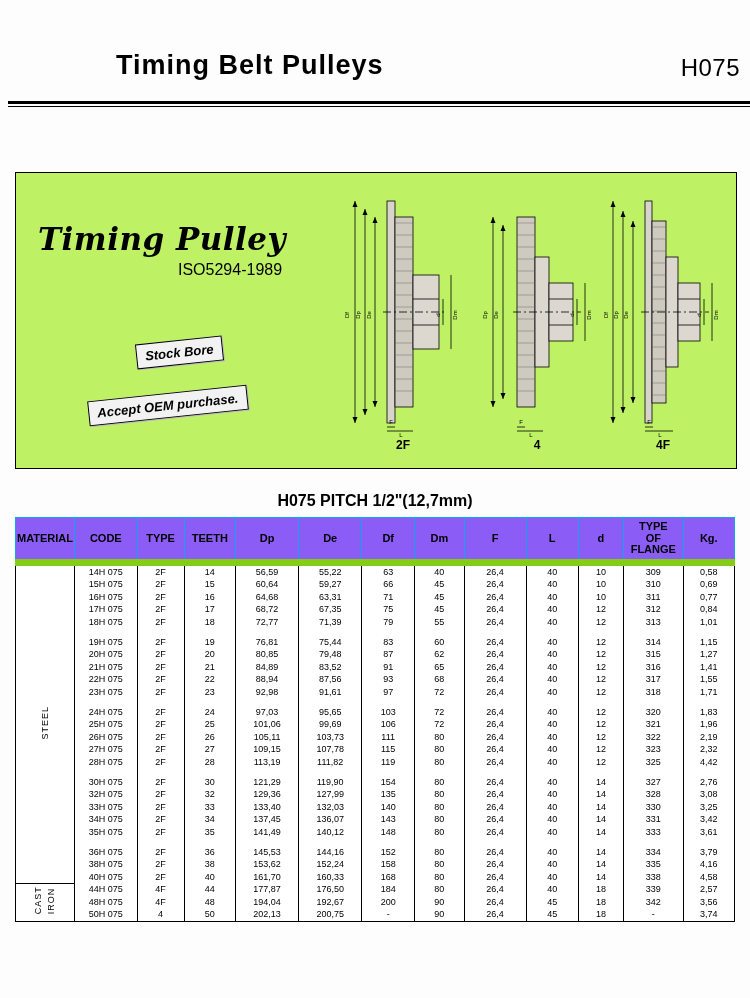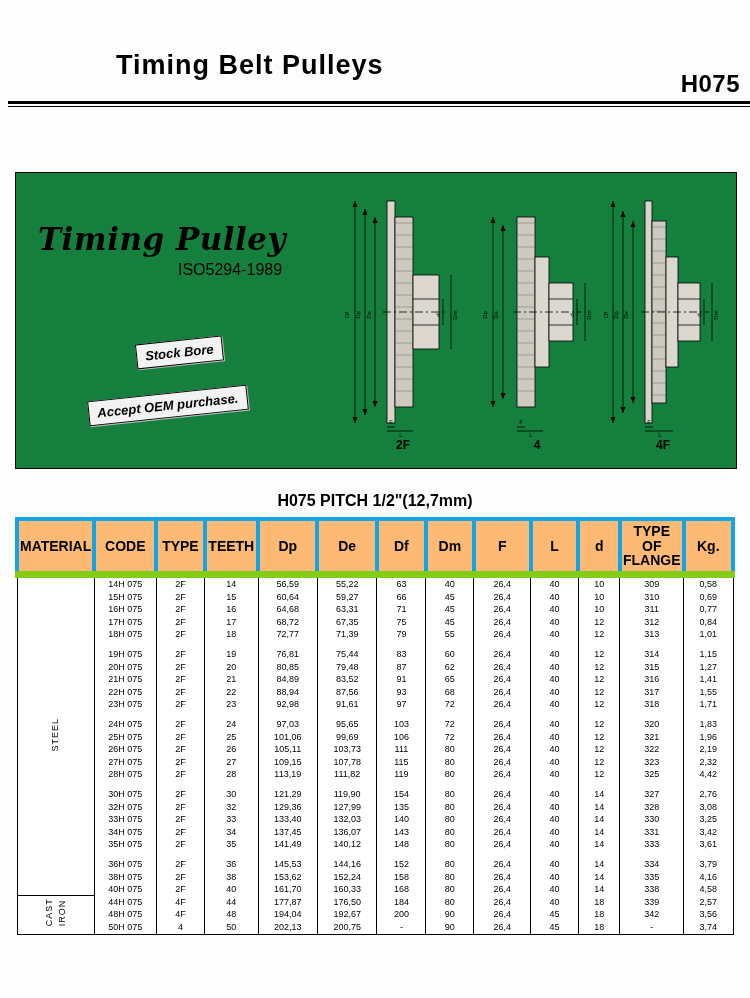--- a/index.html
+++ b/index.html
@@ -20,33 +20,33 @@
   .header{
     position:absolute;left:8px;top:0;width:750px;height:104px;
   }
   .header-title{
     position:absolute;left:108px;top:50px;
     font-size:27px;font-weight:bold;letter-spacing:1px;
     font-family:"Liberation Sans", sans-serif;
   }
   .header-code{
     position:absolute;right:18px;top:54px;
-    font-size:24px;font-weight:bold;letter-spacing:0.5px;margin-top:16px;
+    font-size:24px;font-weight:normal;letter-spacing:0.5px;
   }
   .header-rule{
     position:absolute;left:0;top:101px;width:750px;height:3px;background:#000;
   }
   .header-rule2{
     position:absolute;left:0;top:106px;width:750px;height:1px;background:#000;
   }
 
   
   .illus{
     position:absolute;left:15px;top:172px;width:720px;height:295px;
-    border:1px solid #000;background:#15803d;
+    border:1px solid #000;background:#bef264;
   }
   .brand{
     position:absolute;left:22px;top:48px;
     font-family:"DejaVu Serif", serif;
     font-style:italic;font-weight:bold;
     font-size:31px;letter-spacing:0.5px;
   }
   .iso{
     position:absolute;left:162px;top:88px;
     font-size:16px;font-family:"Liberation Sans", sans-serif;
@@ -83,23 +83,23 @@
   
   .tablewrap{
     position:absolute;left:15px;top:517px;width:720px;
   }
   table.spec{
     border-collapse:collapse;width:720px;
     font-size:9px;
     font-family:"Liberation Sans", sans-serif;
   }
   table.spec th{
-    border:4px solid #0ea5e9;
-    background:#fdba74;
-    font-size:14px;font-weight:bold;
+    border:1px solid #0ea5e9;
+    background:#8b5cf6;
+    font-size:11px;font-weight:bold;
     padding:3px 1px;
     text-align:center;
     line-height:1.05;
   }
   table.spec td{
     border-left:1px solid #000;border-right:1px solid #000;
     padding:0 2px;
     text-align:center;
     height:12.6px;
     line-height:12.6px;

